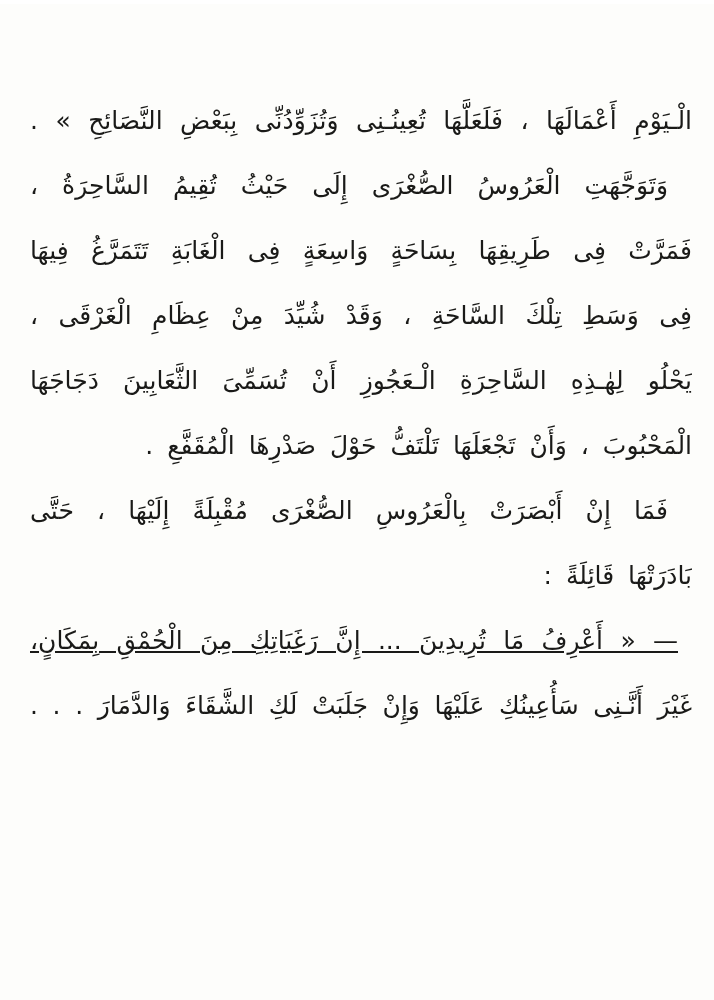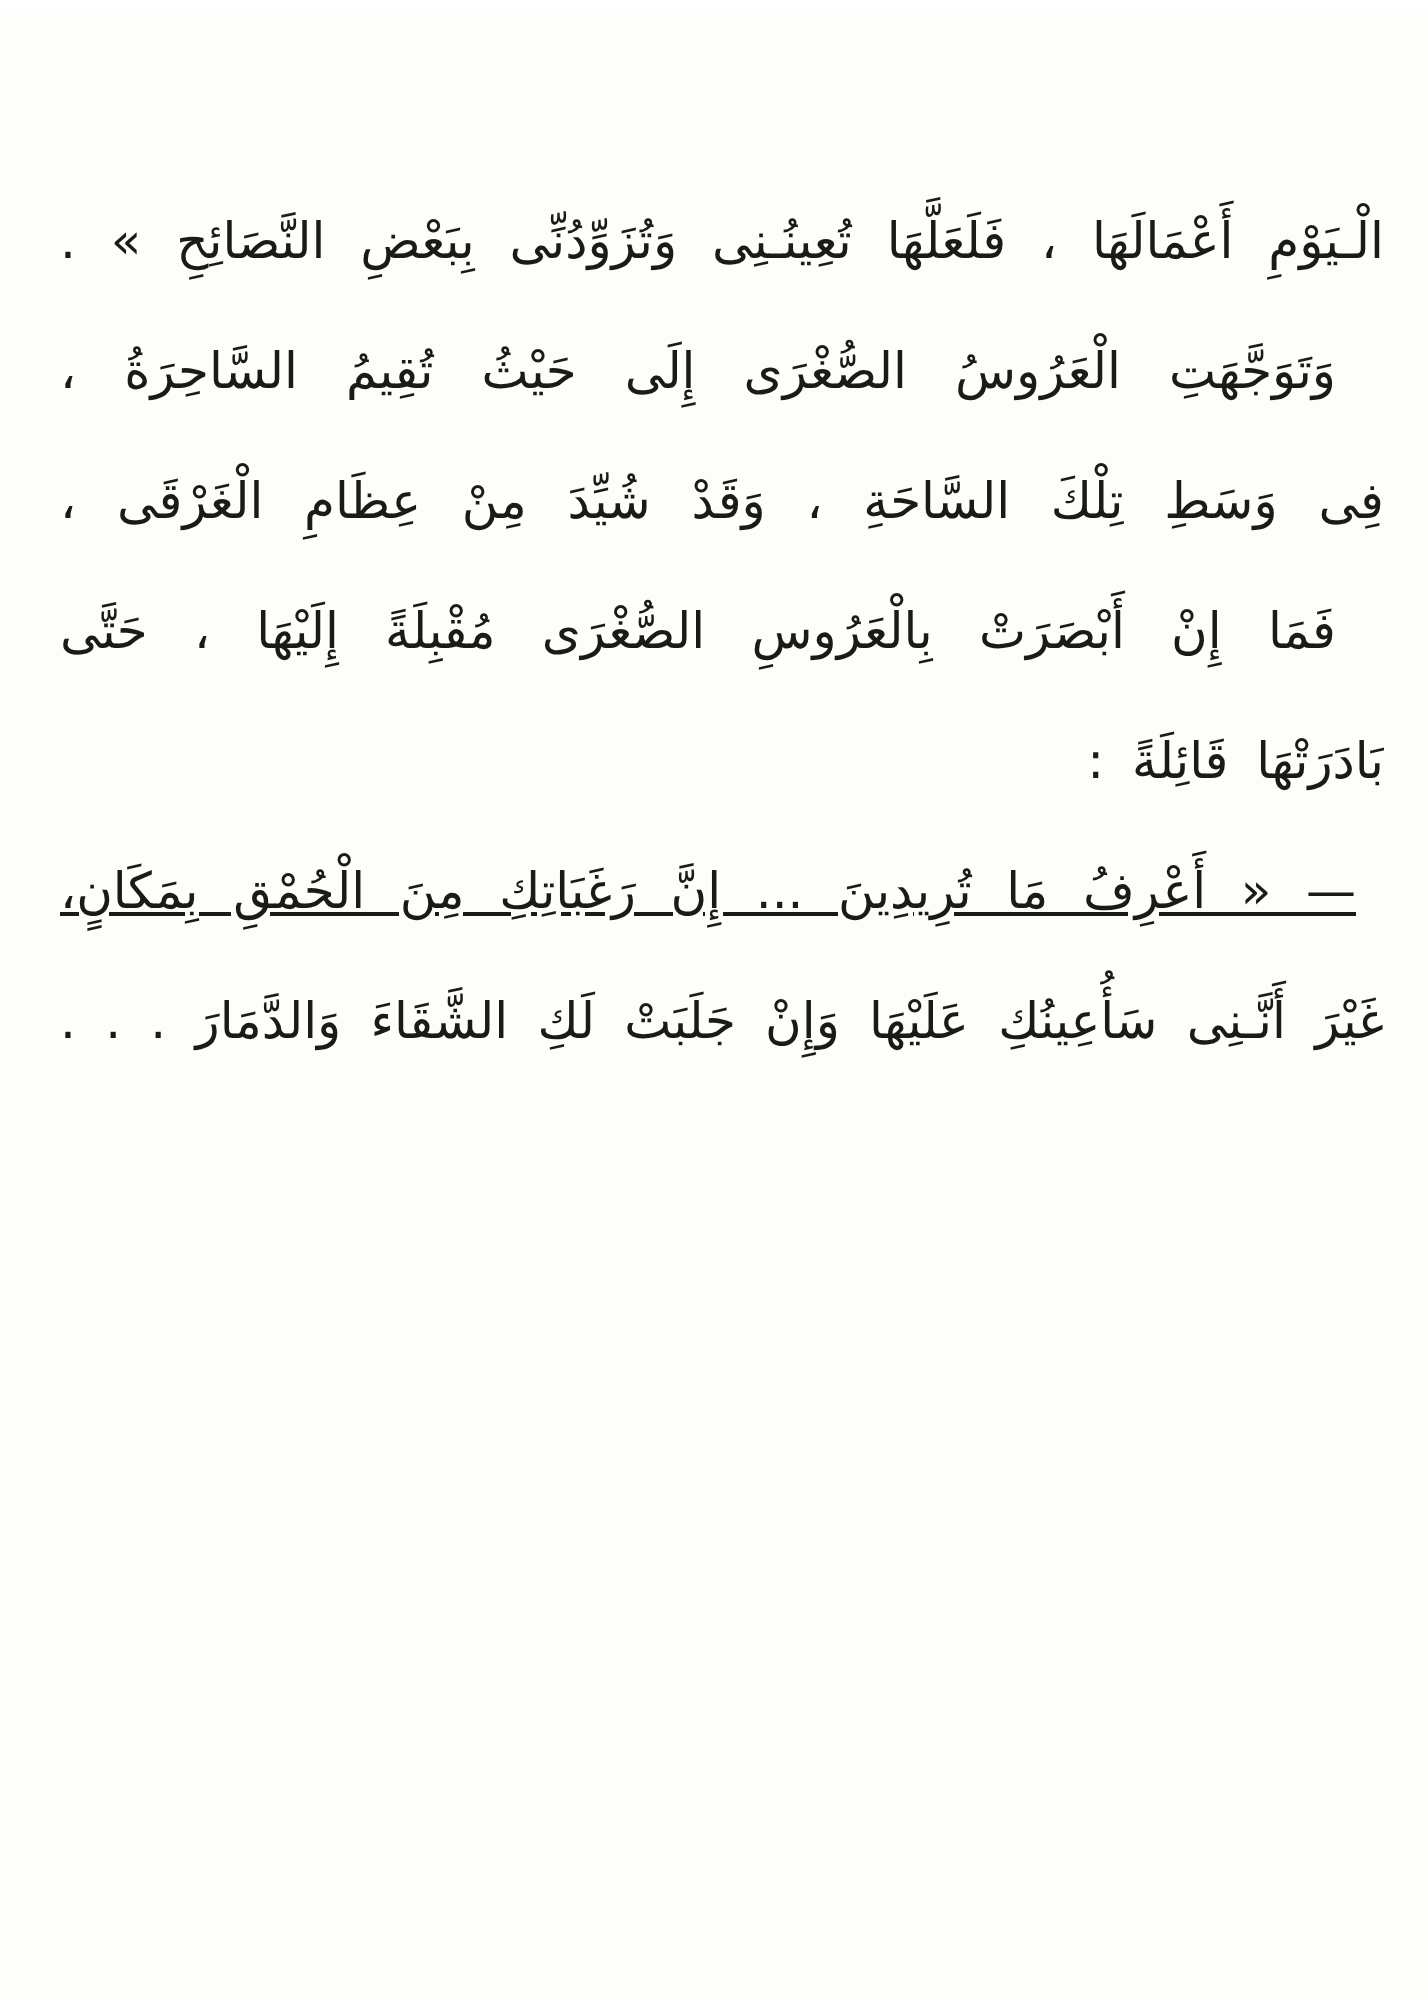--- a/index.html
+++ b/index.html
@@ -39,18 +39,21 @@
   
   .line.indent   { text-indent: 24px; }
   .line.indent-sm{ text-indent: 14px; text-decoration: underline; }
 </style>
 </head>
 <body>
 
 <div class="page">
   <div class="line j">الْـيَوْمِ أَعْمَالَهَا ، فَلَعَلَّهَا تُعِينُـنِى وَتُزَوِّدُنِّى بِبَعْضِ النَّصَائِحِ » .</div>
   <div class="line j indent">وَتَوَجَّهَتِ الْعَرُوسُ الصُّغْرَى إِلَى حَيْثُ تُقِيمُ السَّاحِرَةُ ،</div>
+  <div class="line j">فَمَرَّتْ فِى طَرِيقِهَا بِسَاحَةٍ وَاسِعَةٍ فِى الْغَابَةِ تَتَمَرَّغُ فِيهَا</div>
   <div class="line j">فِى وَسَطِ تِلْكَ السَّاحَةِ ، وَقَدْ شُيِّدَ مِنْ عِظَامِ الْغَرْقَى ، فَوَجَدَتْهَا</div>
+  <div class="line j">يَحْلُو لِهٰـذِهِ السَّاحِرَةِ الْـعَجُوزِ أَنْ تُسَمِّىَ الثَّعَابِينَ دَجَاجَهَا</div>
+  <div class="line">الْمَحْبُوبَ ، وَأَنْ تَجْعَلَهَا تَلْتَفُّ حَوْلَ صَدْرِهَا الْمُقَفَّعِ .</div>
   <div class="line j indent">فَمَا إِنْ أَبْصَرَتْ بِالْعَرُوسِ الصُّغْرَى مُقْبِلَةً إِلَيْهَا ، حَتَّى</div>
   <div class="line">بَادَرَتْهَا قَائِلَةً :</div>
   <div class="line j indent-sm">— « أَعْرِفُ مَا تُرِيدِينَ ... إِنَّ رَغَبَاتِكِ مِنَ الْحُمْقِ بِمَكَانٍ،</div>
   <div class="line j">غَيْرَ أَنَّـنِى سَأُعِينُكِ عَلَيْهَا وَإِنْ جَلَبَتْ لَكِ الشَّقَاءَ وَالدَّمَارَ . . .</div>
 </div>
 
 </body></html>

